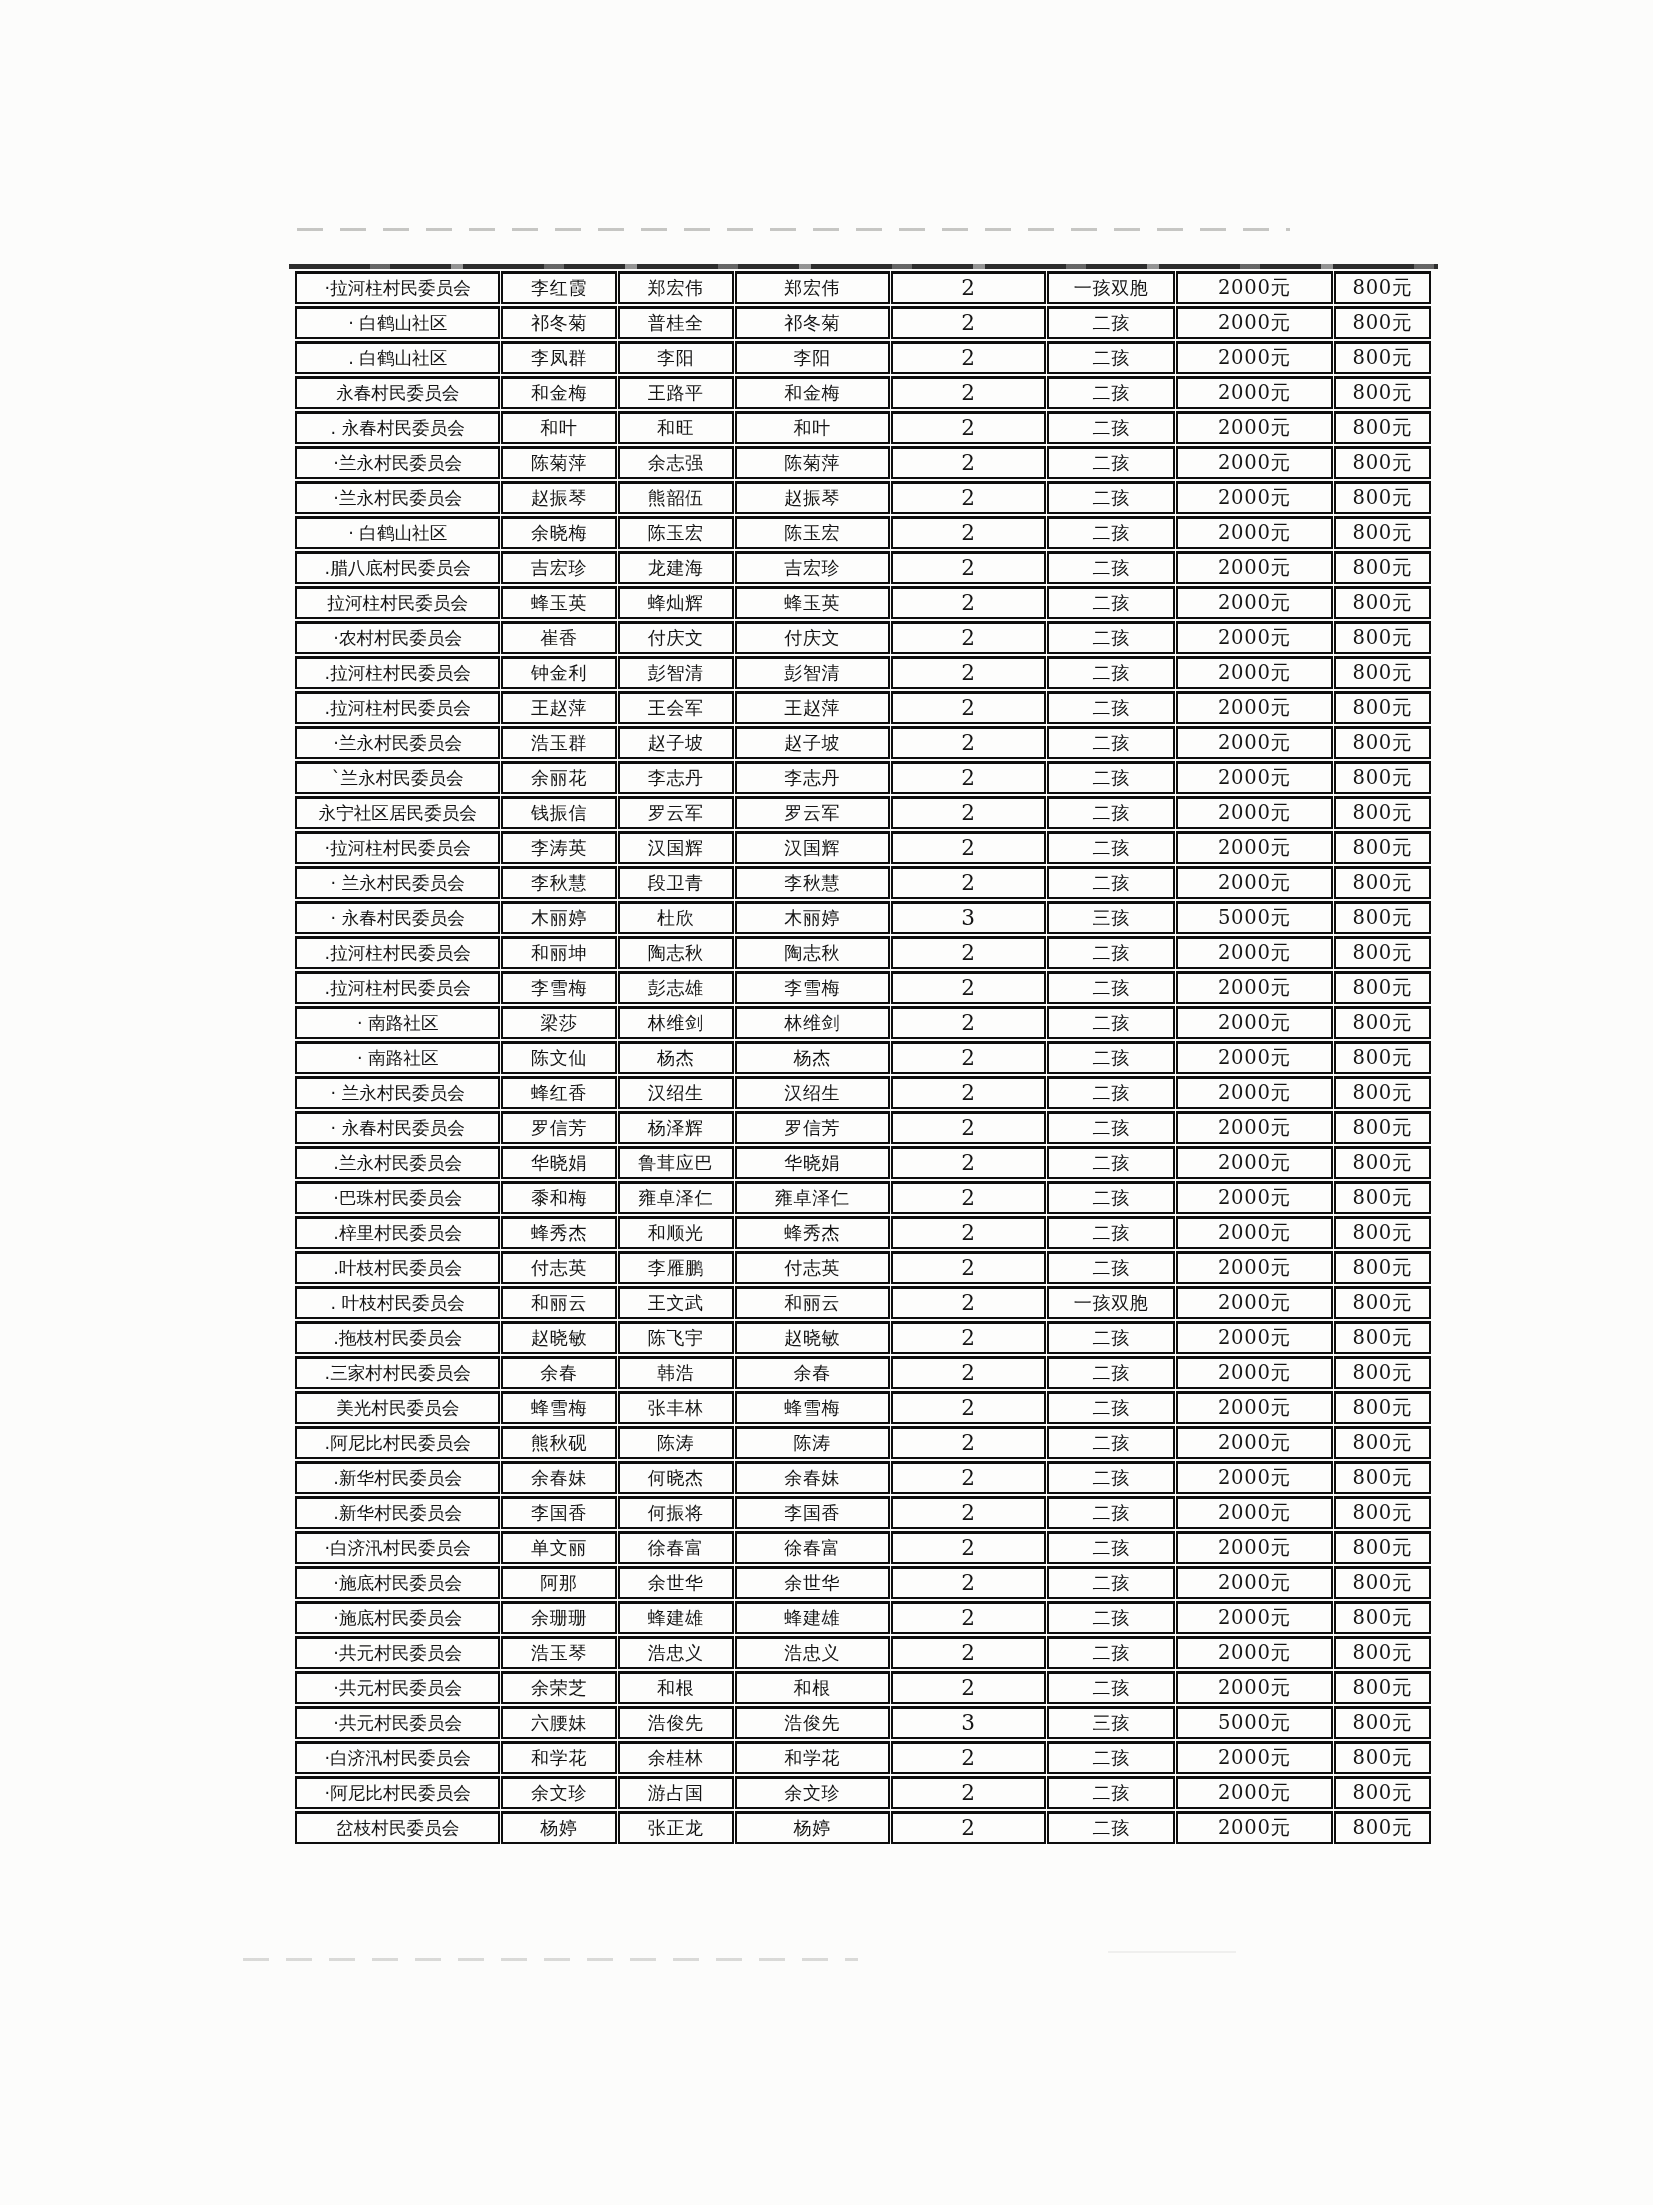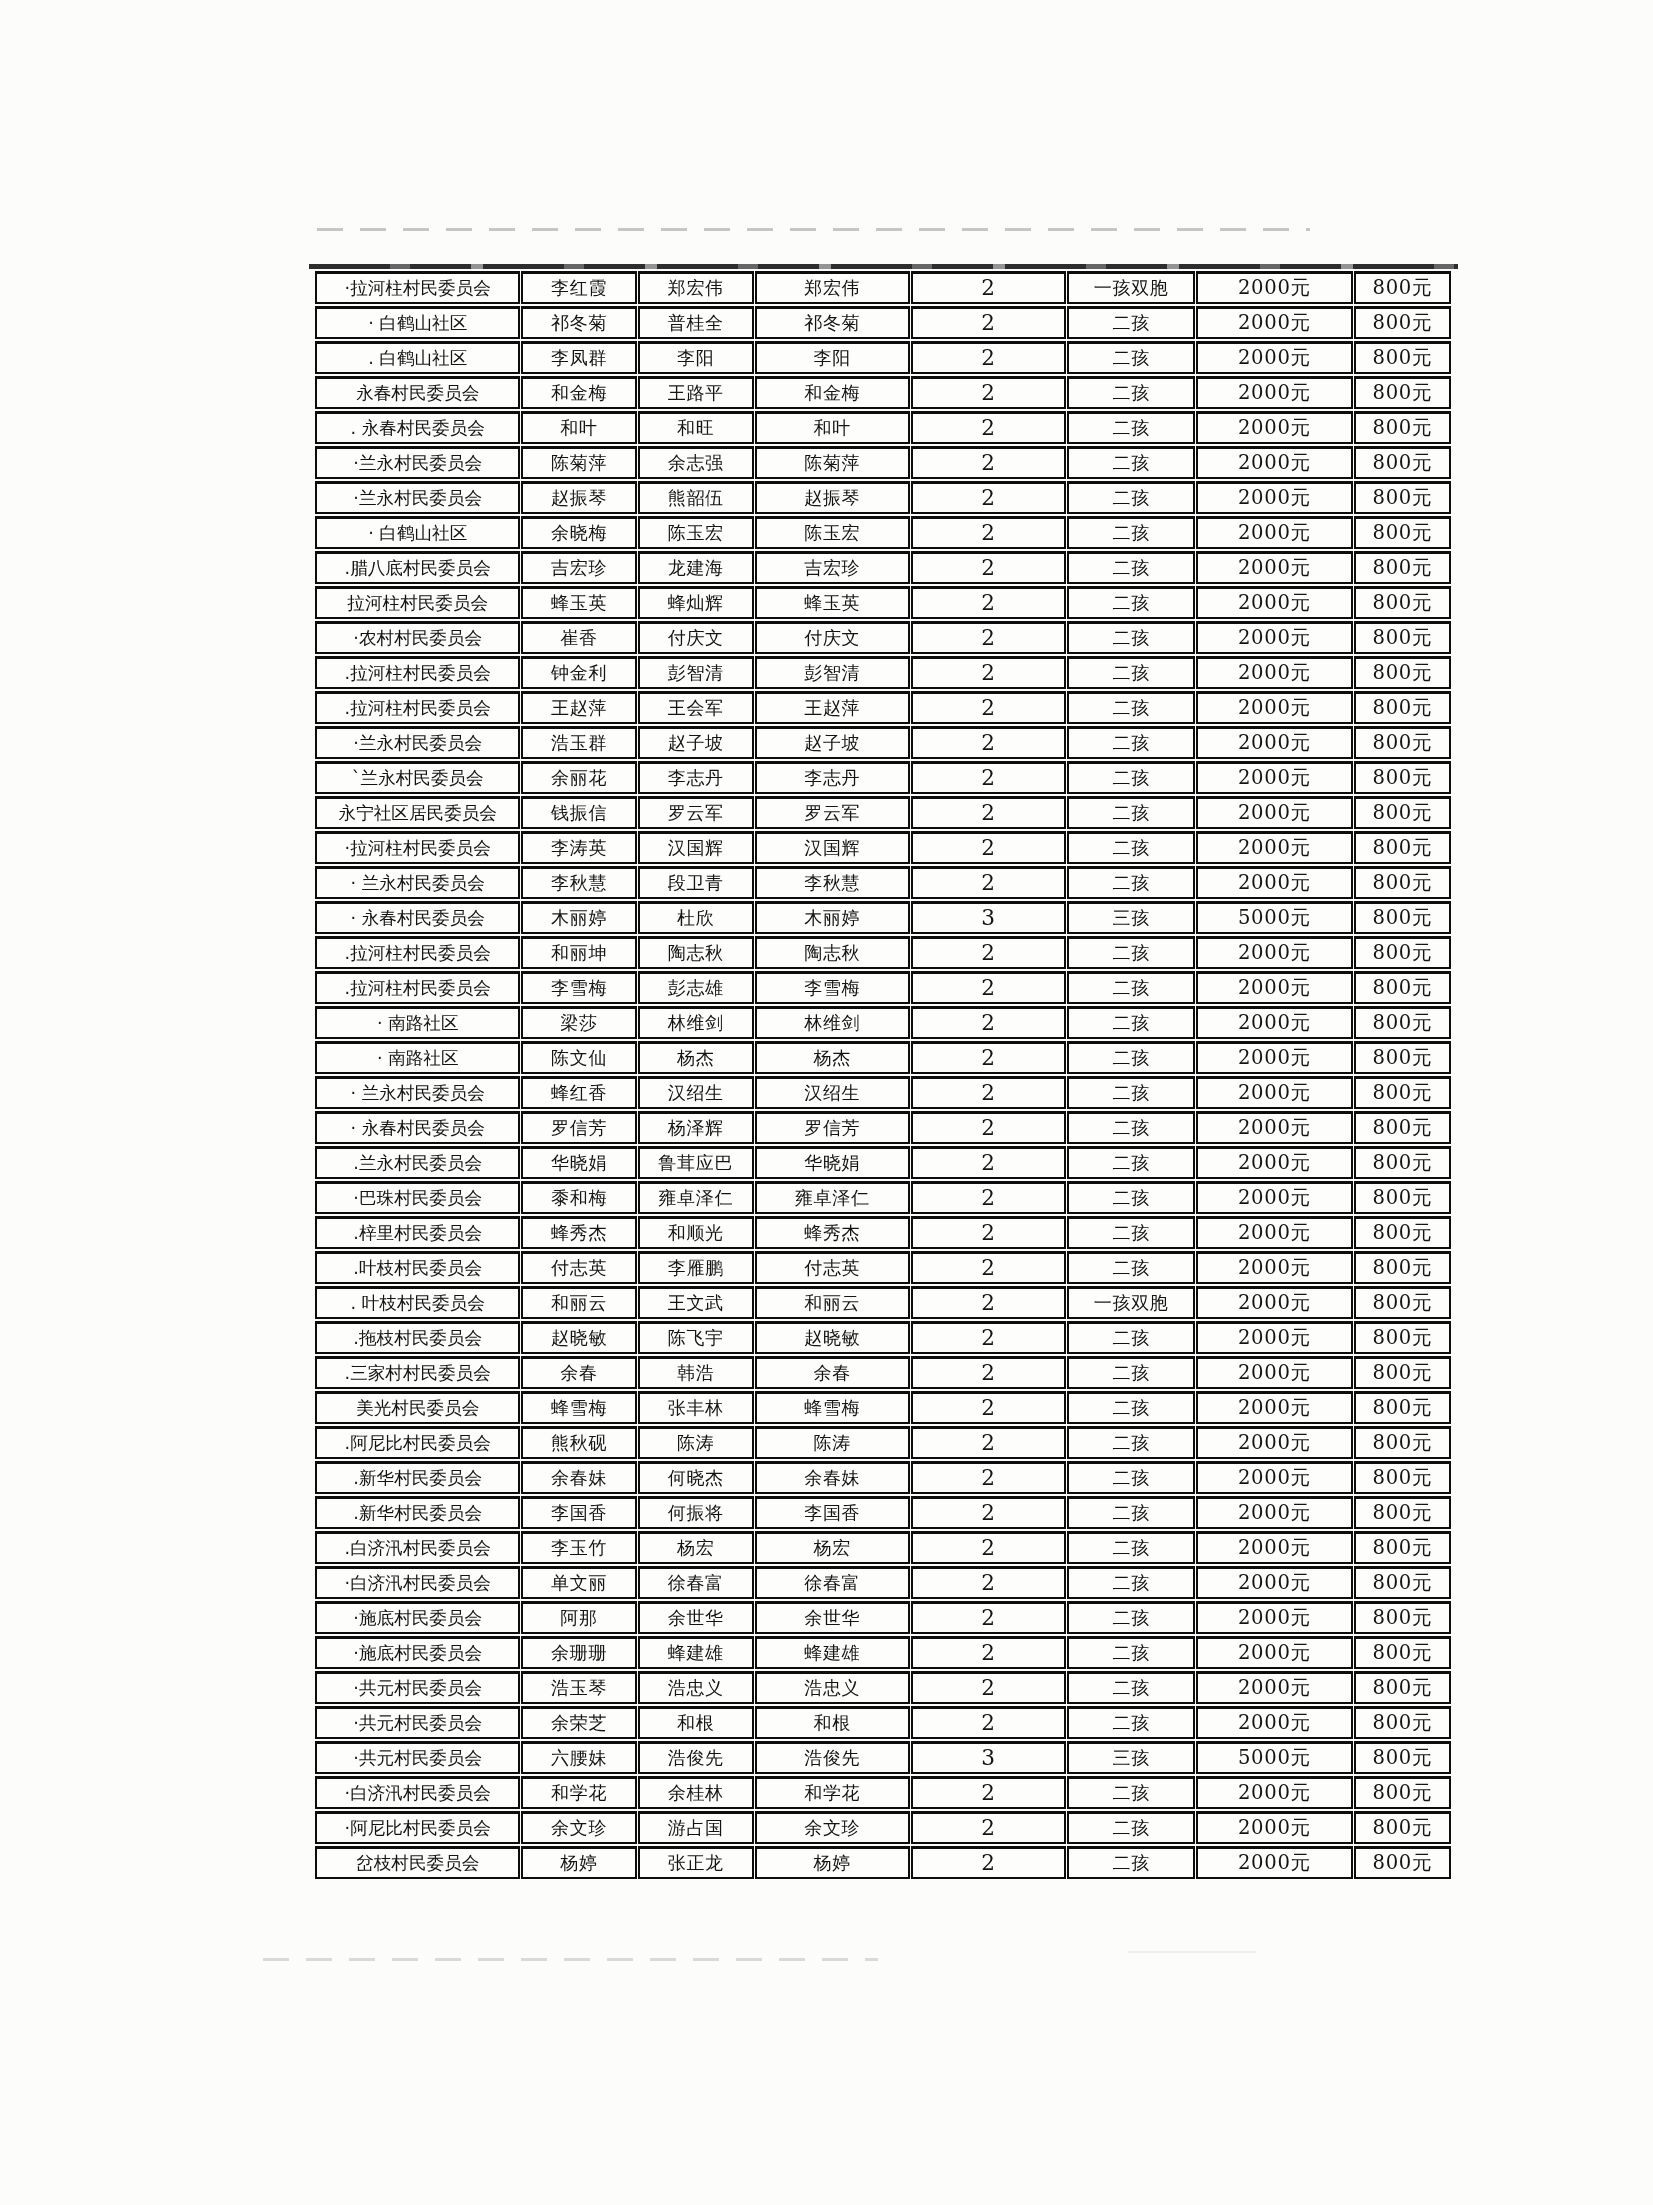--- a/index.html
+++ b/index.html
@@ -4,21 +4,21 @@
 <style>
   html,body{margin:0;padding:0;}
   body{
     width:1654px;height:2205px;
     background:#fcfcfb;
     font-family:"DejaVu Sans","Liberation Sans",sans-serif;
     color:#141414;
     position:relative;
     overflow:hidden;
   }
-  .page{position:absolute;inset:0;margin-left:20px;}
+  .page{position:absolute;inset:0;}
 
   
   .artifact{position:absolute;background:#c9c9c6;opacity:.55;}
   .artifact.dashed{
     background:repeating-linear-gradient(90deg,#9a9a96 0 26px,transparent 26px 43px);
   }
 
   
   .scan-table{
     position:absolute;left:294px;top:269px;width:1138px;
@@ -431,30 +431,20 @@
           <td class="c-committee">.新华村民委员会</td>
           <td class="c-name">李国香</td>
           <td class="c-name">何振将</td>
           <td class="c-name">李国香</td>
           <td class="c-count">2</td>
           <td class="c-type">二孩</td>
           <td class="c-amount">2000元</td>
           <td class="c-amount">800元</td>
         </tr>
         <tr>
-          <td class="c-committee">.白济汛村民委员会</td>
-          <td class="c-name">李玉竹</td>
-          <td class="c-name">杨宏</td>
-          <td class="c-name">杨宏</td>
-          <td class="c-count">2</td>
-          <td class="c-type">二孩</td>
-          <td class="c-amount">2000元</td>
-          <td class="c-amount">800元</td>
-        </tr>
-        <tr>
           <td class="c-committee">·白济汛村民委员会</td>
           <td class="c-name">单文丽</td>
           <td class="c-name">徐春富</td>
           <td class="c-name">徐春富</td>
           <td class="c-count">2</td>
           <td class="c-type">二孩</td>
           <td class="c-amount">2000元</td>
           <td class="c-amount">800元</td>
         </tr>
         <tr>

